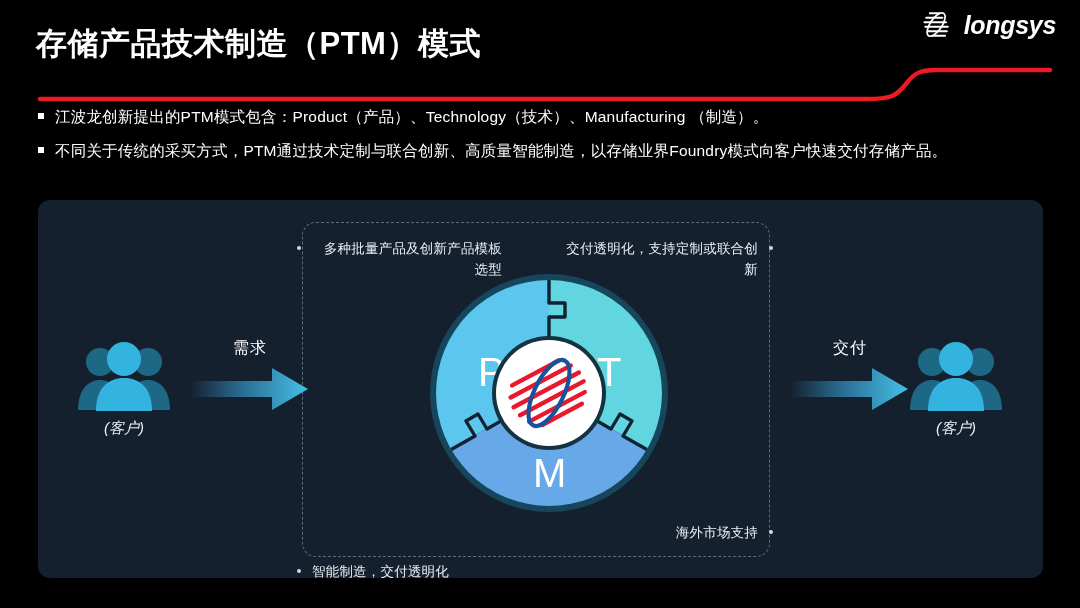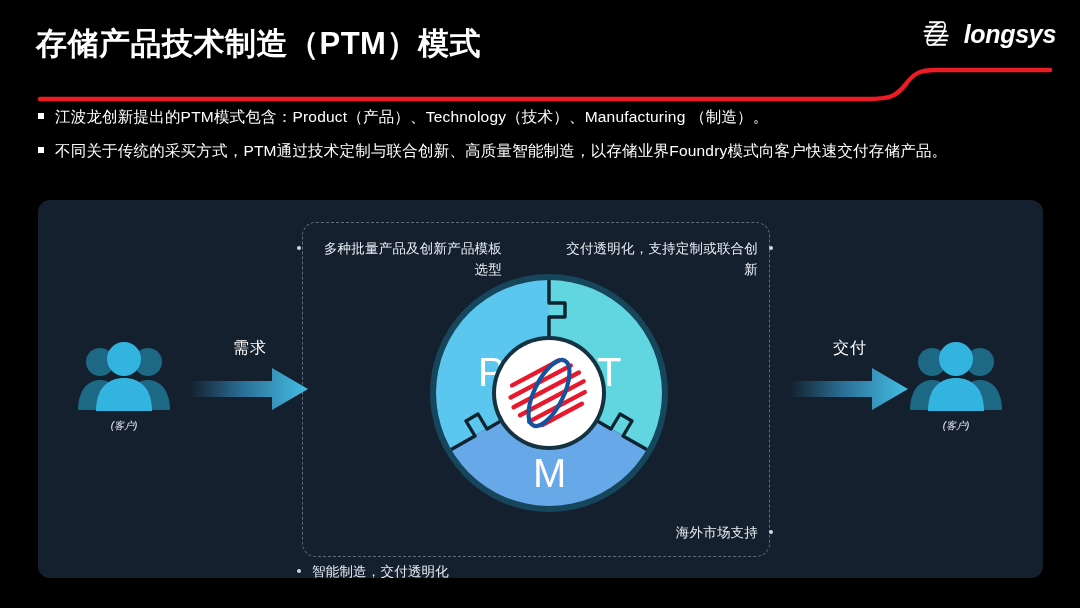--- a/index.html
+++ b/index.html
@@ -12,21 +12,21 @@
   }
   .slide{position:absolute;inset:0;}
 
   
   .title{
     position:absolute;left:36px;top:23px;
     font-size:31px;font-weight:bold;color:#ffffff;
     letter-spacing:.5px;white-space:nowrap;
   }
   .logo{
-    position:absolute;right:24px;top:16px;
+    position:absolute;right:24px;top:7px;
     display:flex;align-items:center;gap:9px;
   }
   .logo-mark{width:36px;height:36px;display:block;}
   .logo-text{
     font-size:25px;font-weight:bold;color:#ffffff;
     font-style:italic;letter-spacing:-.3px;line-height:1;
   }
   .accent-line{position:absolute;left:0;top:52px;width:1080px;height:52px;}
 
   
@@ -65,21 +65,21 @@
   .dot{position:absolute;width:4px;height:4px;border-radius:50%;background:#cfd8e0;top:8px;}
   .c-tl .dot,.c-bl .dot{left:1px;}
   .c-tr .dot,.c-br .dot{right:1px;}
 
   
   .person{position:absolute;width:116px;text-align:center;}
   .p-left{left:66px;top:340px;}
   .p-right{left:898px;top:340px;}
   .person svg{display:block;margin:0 auto;}
   .person-label{
-    margin-top:7px;color:#e8eef4;font-size:10px;font-style:italic;
+    margin-top:7px;color:#e8eef4;font-size:15px;font-style:italic;
   }
 
   
   .arrowbox{position:absolute;width:120px;height:78px;}
   .a-left{left:190px;top:340px;}
   .a-right{left:790px;top:340px;}
   .arrow-label{
     position:absolute;top:-2px;width:100%;text-align:center;
     color:#ffffff;font-size:16px;letter-spacing:1px;
   }

